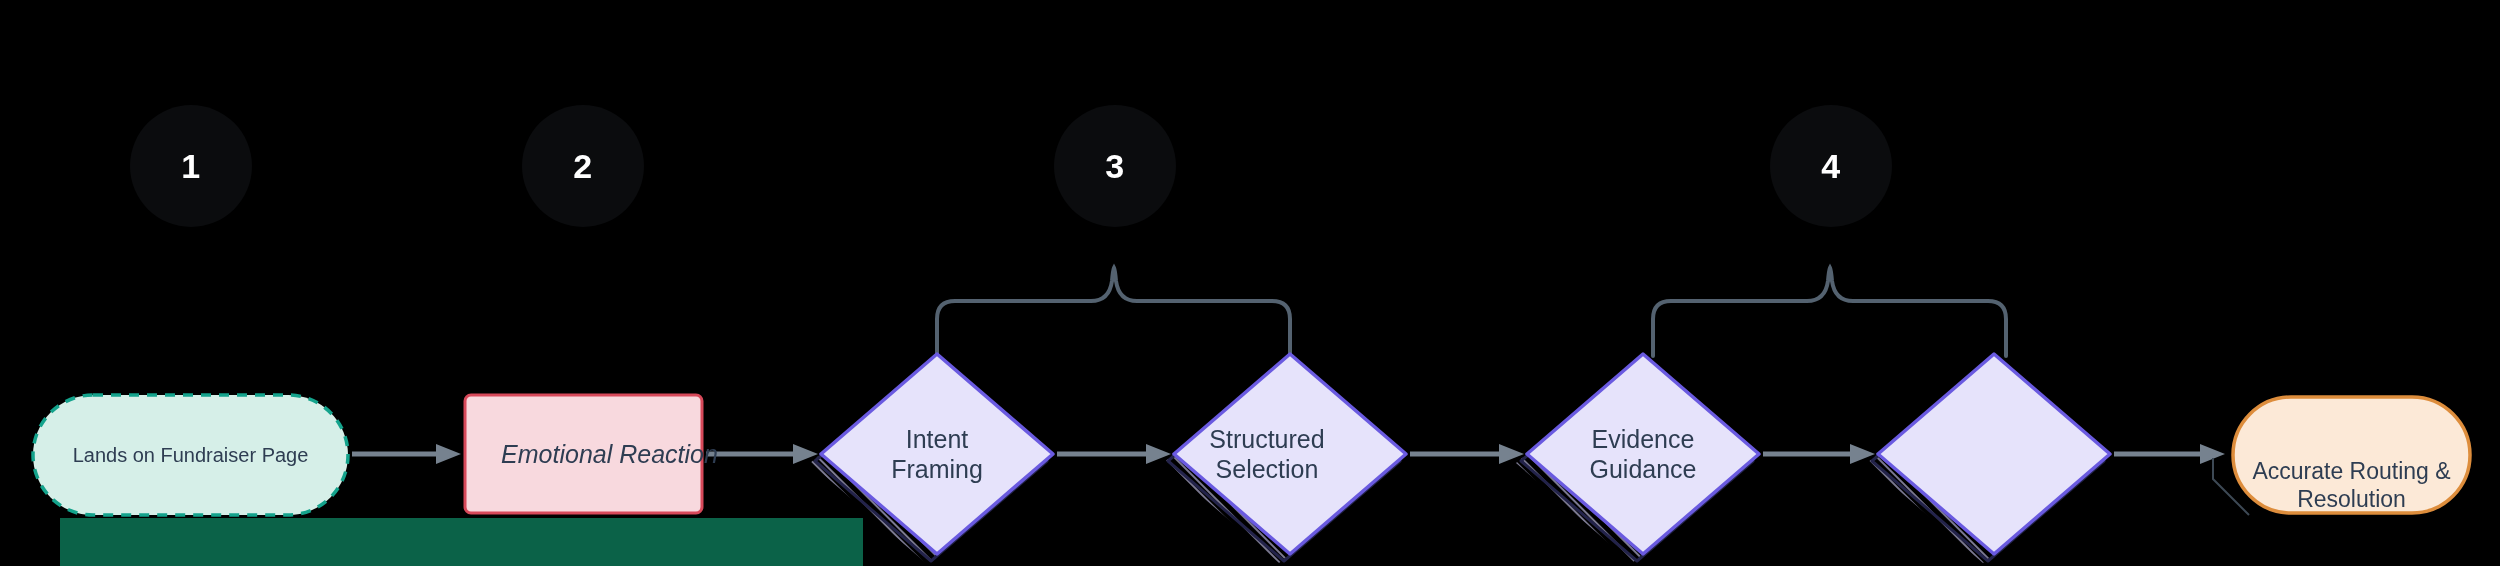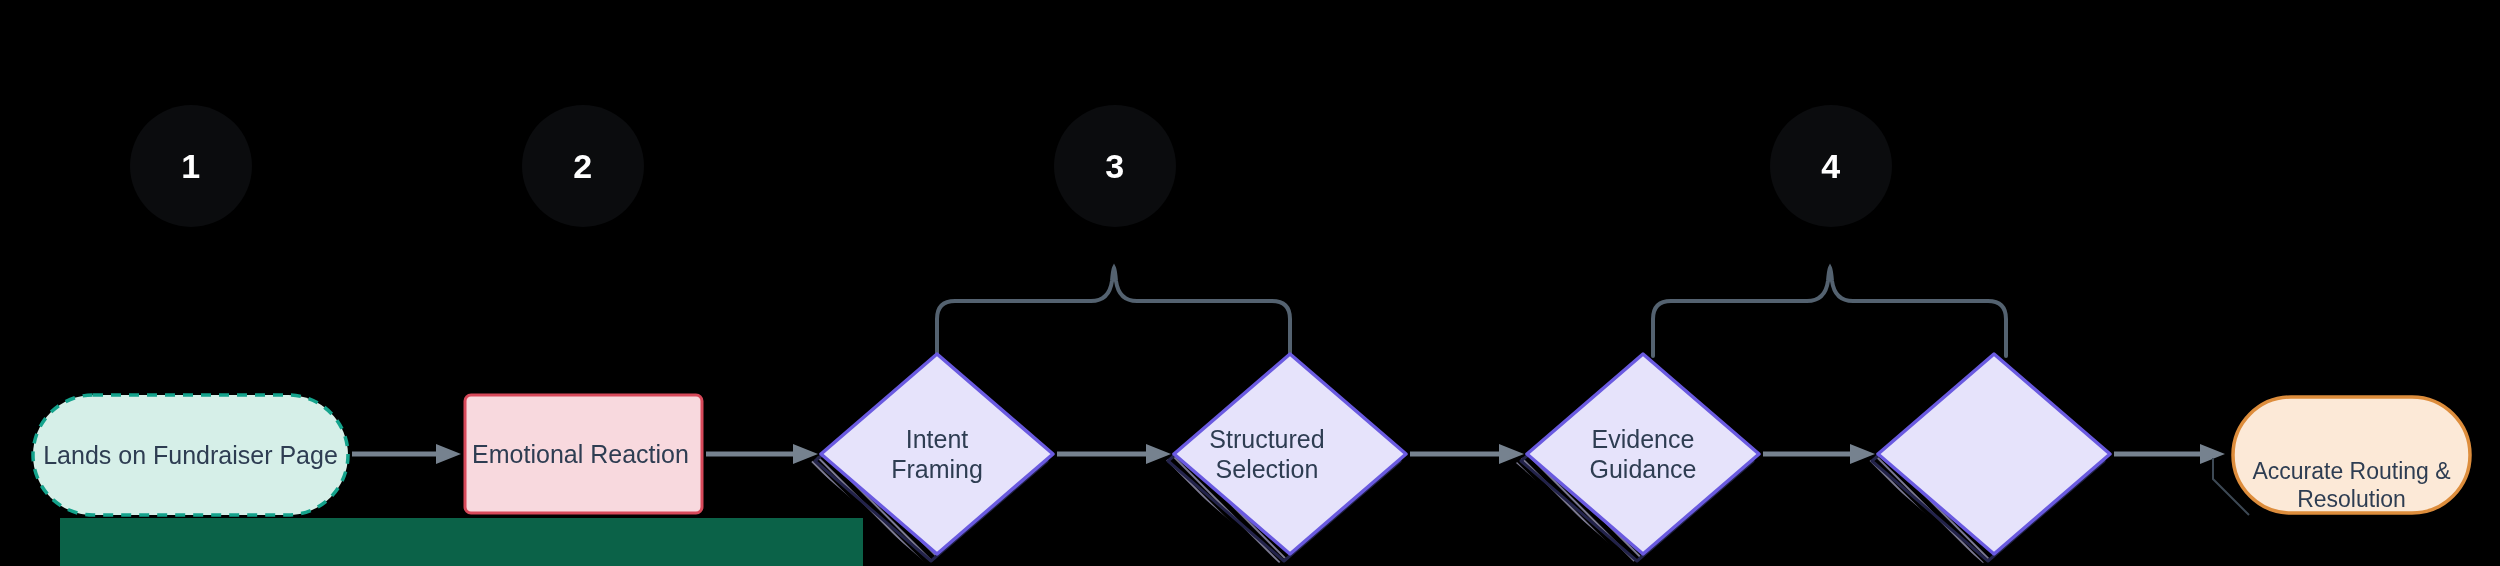--- a/index.html
+++ b/index.html
@@ -42,21 +42,21 @@
     position: absolute;
     display: flex;
     align-items: center;
     justify-content: center;
     text-align: center;
     color: #2e3d52;
     font-weight: 500;
     line-height: 1.22;
     pointer-events: none;
   }
-  .fs24 { font-size: 25px; }
+  .fs24 { font-size: 20px; }
   .fs25 { font-size: 25px; }
   .fs23 { font-size: 23px; }
 </style>
 </head>
 <body>
 
 <div class="stage">
 
   <svg class="layer" viewBox="0 0 2500 566">
     <defs>
@@ -139,21 +139,21 @@
     <span>3</span>
   </div>
   <div class="badge" style="left:1770px; top:105px;">
     <span>4</span>
   </div>
 
   <div class="node-label fs24" style="left:33px; top:395px; width:315px; height:120px;">
     <span>Lands on Fundraiser Page</span>
   </div>
 
-  <div class="node-label fs25" style="left:462px; top:395px; width:237px; height:118px;">
+  <div class="node-label fs25" style="left:491px; top:395px; width:237px; height:118px;font-style:italic;">
     <span>Emotional Reaction</span>
   </div>
 
   <div class="node-label fs25" style="left:882px; top:394px; width:110px; height:120px;">
     <span>Intent Framing</span>
   </div>
 
   <div class="node-label fs25" style="left:1158px; top:394px; width:130px; height:120px;margin-left:44px;">
     <span>Structured Selection</span>
   </div>

